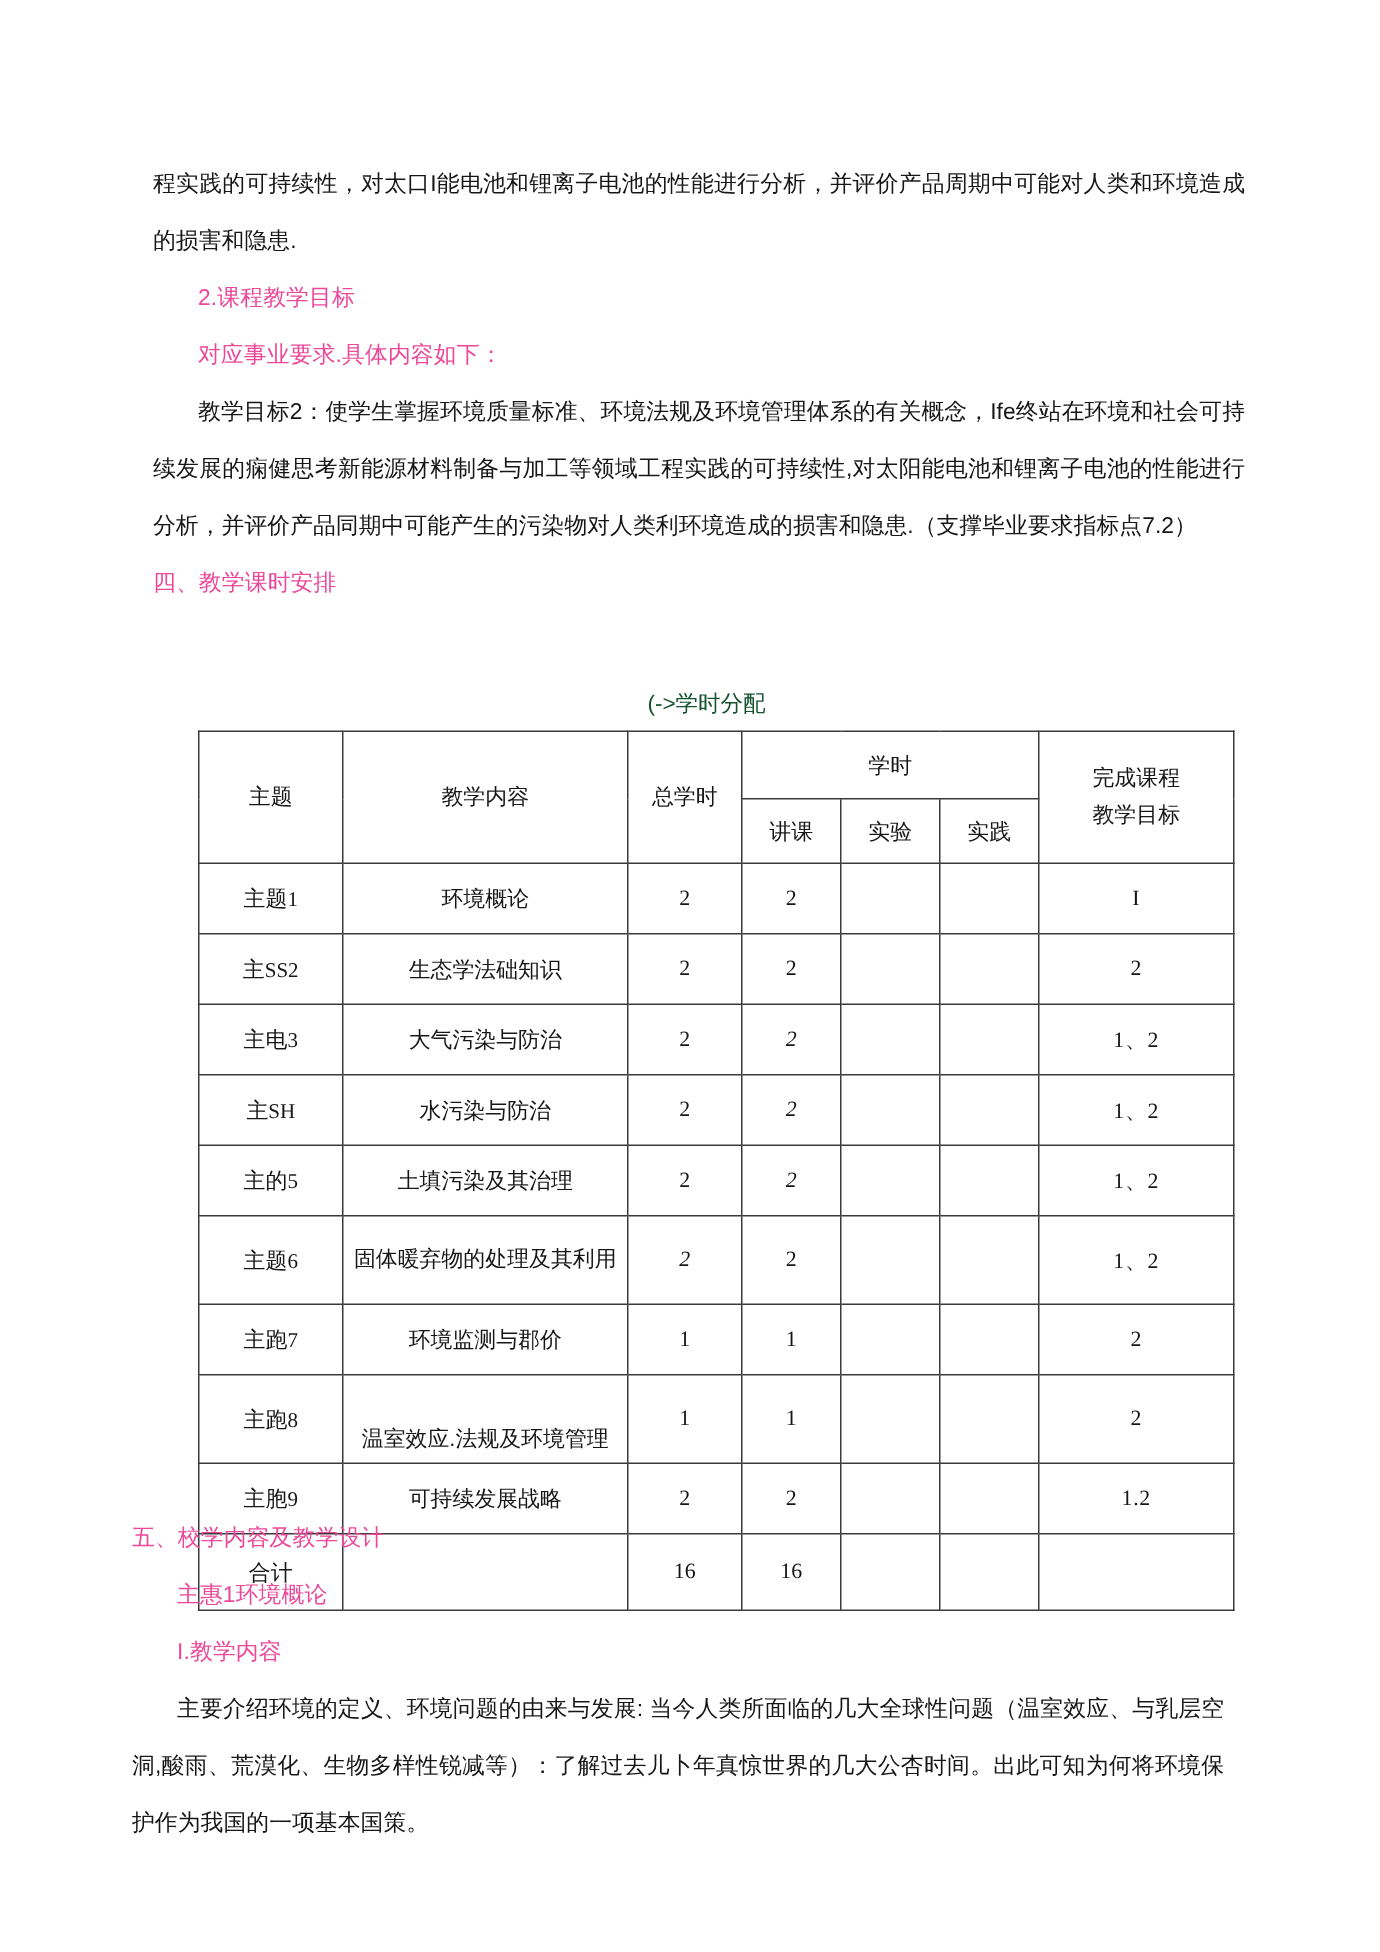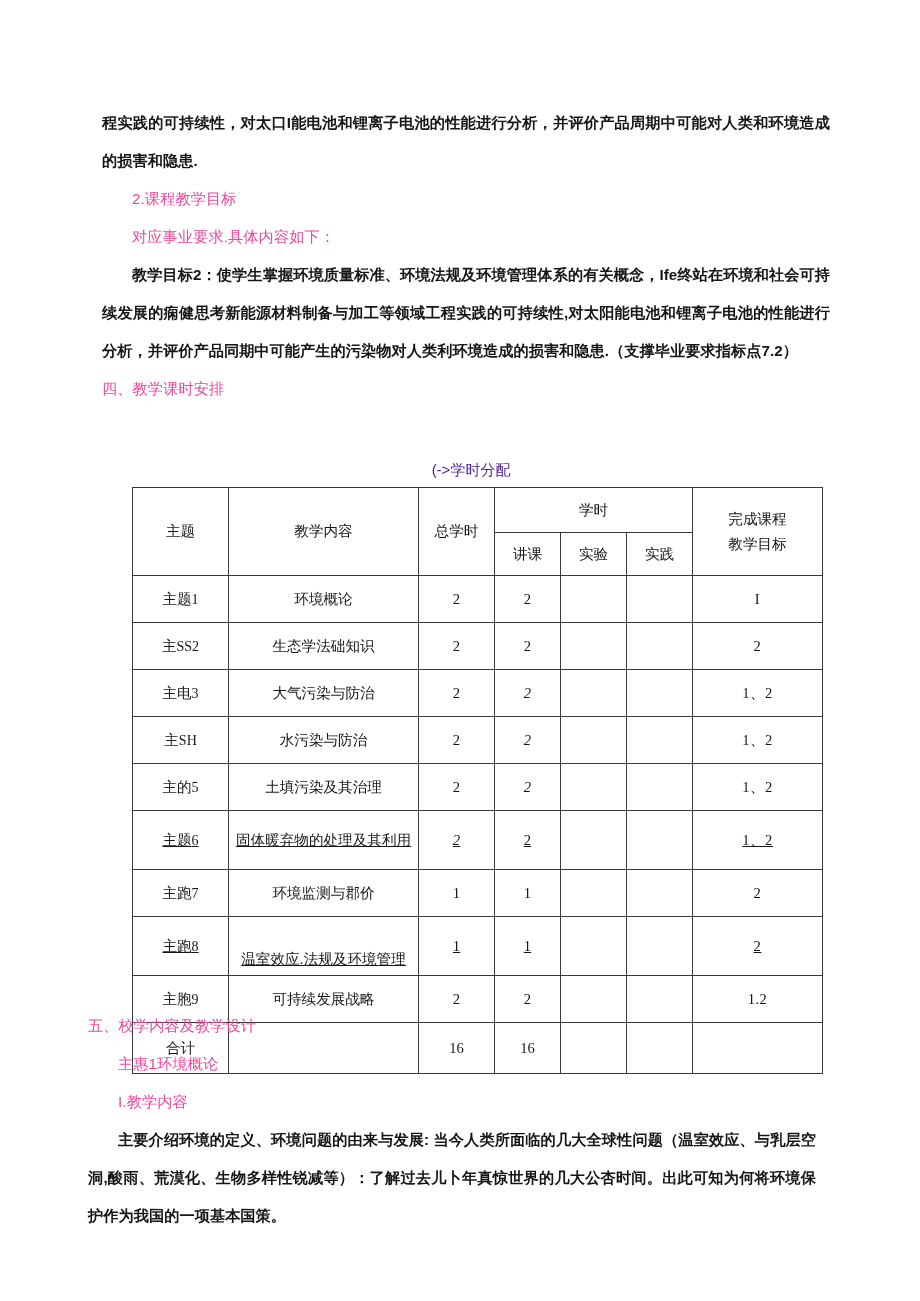--- a/index.html
+++ b/index.html
@@ -37,37 +37,36 @@
     color: #ec4899;
   }
   p.para {
     margin: 0;
     font-size: 15.2px;
     line-height: 38px;
     letter-spacing: 0.05px;
     text-align: justify;
     text-justify: inter-ideograph;
     color: #161616;
-    font-weight: bold;
   }
   .indent2 { text-indent: 30px; }
 
   
   .table-wrap {
     position: absolute;
     left: 102px;
     top: 455px;
     width: 728px;
   }
   .table-caption {
     text-align: center;
     font-size: 15px;
     line-height: 30px;
     margin: 0 0 2px 0;
-    color: #4c1d95;
+    color: #14532d;
     padding-left: 10px;
   }
   table.hours {
     border-collapse: collapse;
     width: 690px;
     margin-left: 30px;
     table-layout: fixed;
   }
   table.hours td, table.hours th {
     border: 1px solid #3a3a3a;
@@ -82,21 +81,21 @@
   .c-content { width: 190px; }
   .c-total   { width: 76px; }
   .c-lec     { width: 66px; }
   .c-exp     { width: 66px; }
   .c-prac    { width: 66px; }
   .c-goal    { width: 130px; }
 
   tr.head-a td { height: 44px; }
   tr.head-b td { height: 42px; }
   tr.datarow td { height: 46px; }
-  tr.datarow.tall td { height: 58px; text-decoration: underline; }
+  tr.datarow.tall td { height: 58px; }
   tr.sumrow td { height: 50px; text-align: center; }
 
   .num {
     font-family: "Liberation Serif", "DejaVu Serif", serif;
     font-size: 15px;
   }
   .num-it {
     font-family: "Liberation Serif", "DejaVu Serif", serif;
     font-size: 15.5px;
     font-style: italic;

